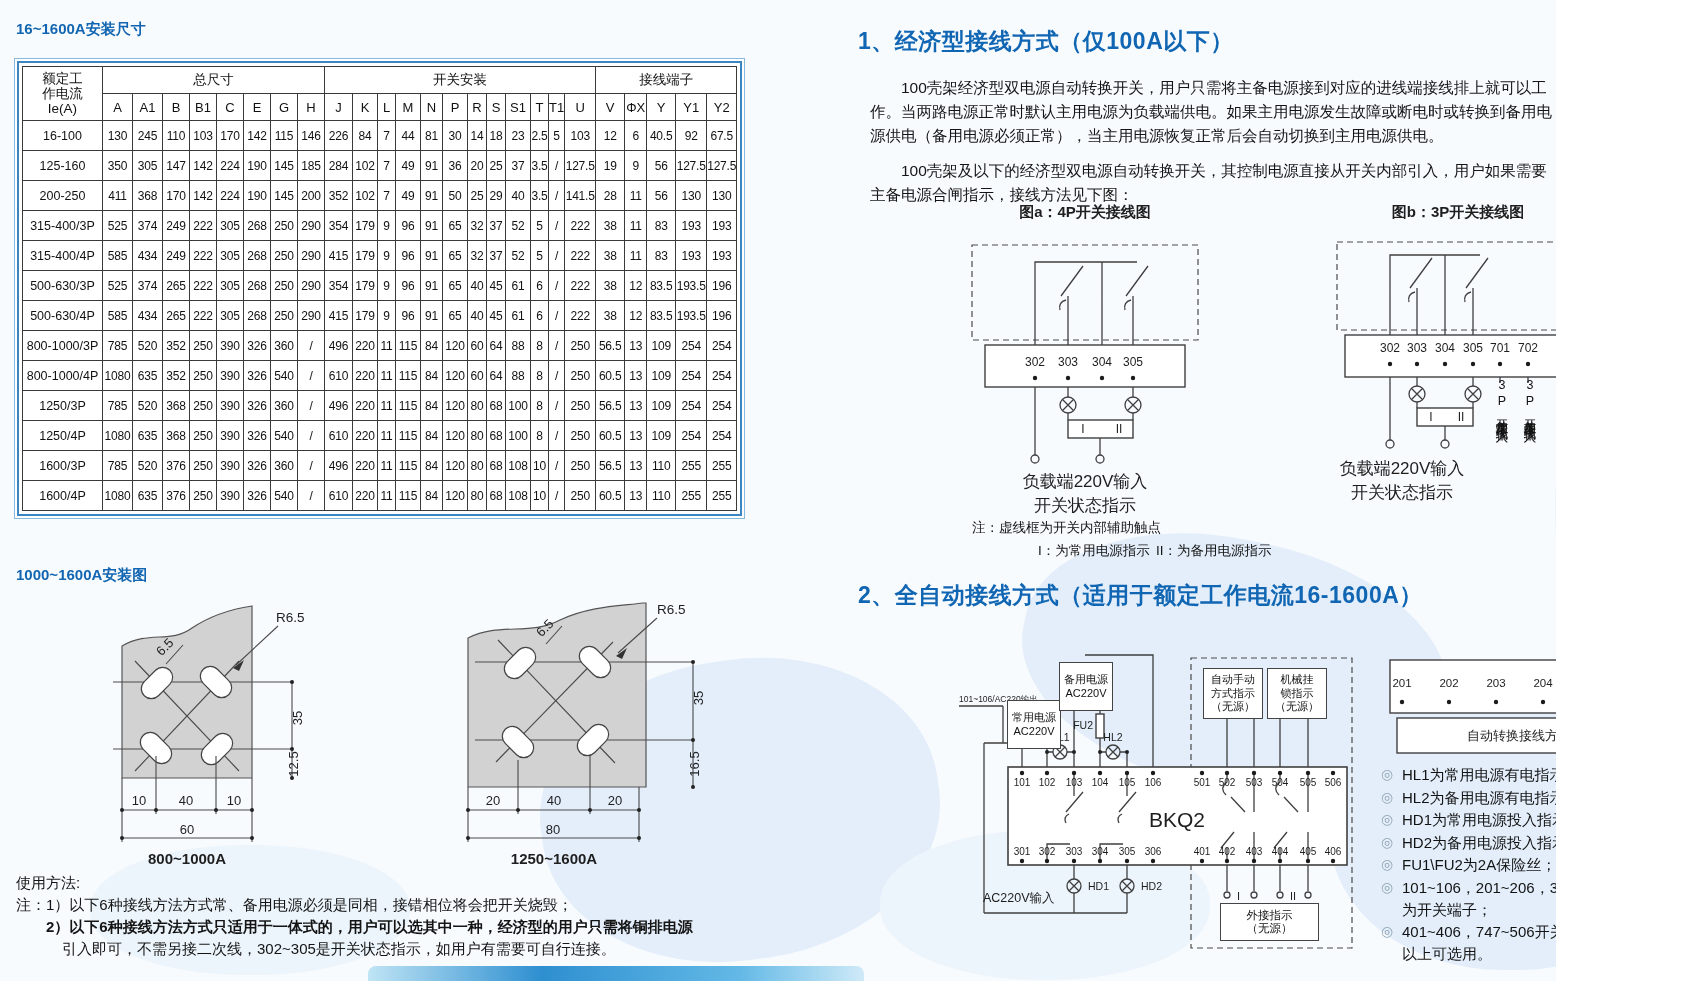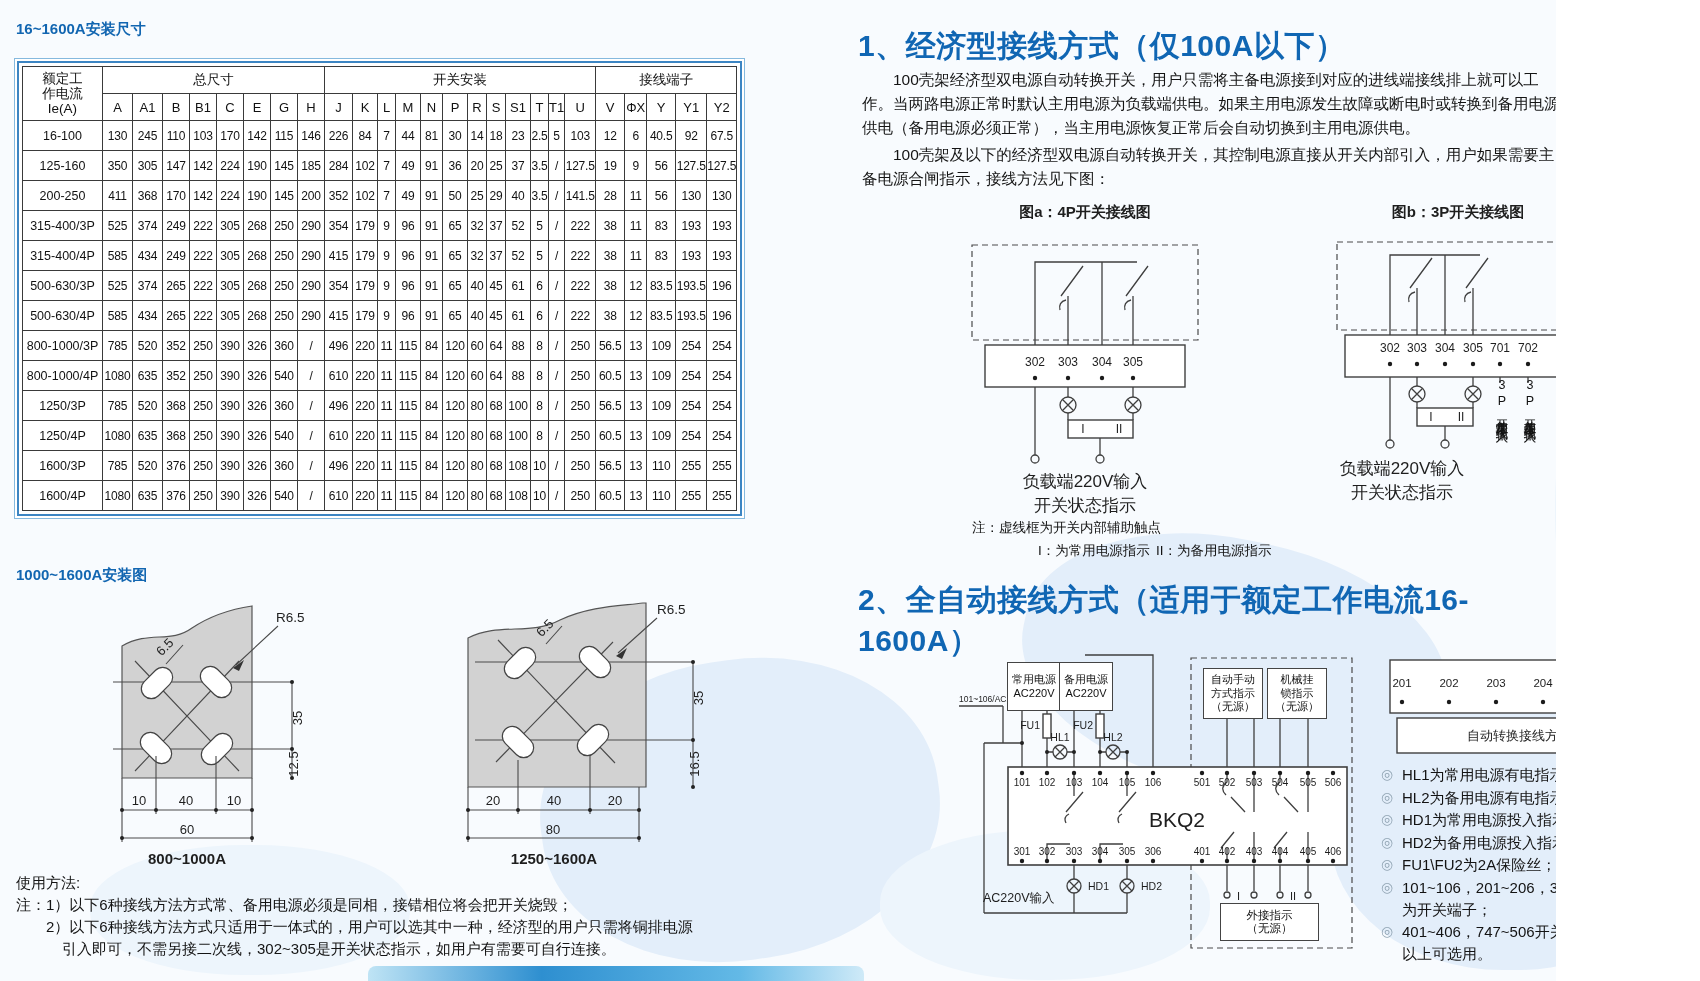--- a/index.html
+++ b/index.html
@@ -2,22 +2,22 @@
 <html><head>
 <meta charset="utf-8">
 <style>
   html,body{margin:0;padding:0;background:#ffffff;}
   .page{position:relative;width:1556px;height:981px;overflow:hidden;
         background:#f8fbfe;font-family:"Liberation Sans",sans-serif;color:#1a1a1a;}
   .abs{position:absolute;}
   .blob{position:absolute;background:#e3eefa;border-radius:48%;}
   .blob2{background:#edf5fc;}
   .blue-title{color:#1266b1;font-weight:bold;font-size:15px;}
-  .h1{color:#1066b3;font-weight:bold;font-size:30px;letter-spacing:.5px;}
-  .para p{margin:4px;text-indent:2em;font-size:15.5px;line-height:23.8px;color:#141414;}
+  .h1{color:#1066b3;font-weight:bold;font-size:23px;letter-spacing:.5px;}
+  .para p{margin:12px;text-indent:2em;font-size:15.5px;line-height:23.8px;color:#141414;}
   
   .frame-outer{position:absolute;left:14px;top:58px;border:1px solid #85b9de;padding:2px;background:#fff;}
   .frame-inner{border:2px solid #3c85c3;padding:3px;background:#fff;}
   table.dim{border-collapse:collapse;table-layout:fixed;background:#fff;}
   .dim th,.dim td{border:1px solid #3a3a3a;text-align:center;padding:0;font-weight:normal;color:#111;overflow:hidden;}
   .dim thead tr.gr th{height:26px;font-size:13.5px;}
   .dim thead tr.lt th{height:26px;font-size:13px;}
   .dim tbody th{font-size:12.5px;}
   .dim td{font-size:12px;height:29px;letter-spacing:-0.2px;}
   .dim th.corner{white-space:pre-line;font-size:12.5px;line-height:15px;}
@@ -560,21 +560,21 @@
     <text class="dimt" x="63" y="207">20</text>
     <text class="dimt" x="124" y="207">40</text>
     <text class="dimt" x="185" y="207">20</text>
     <text class="dimt" x="123" y="236">80</text>
     <text class="dimcap" x="124" y="266">1250~1600A</text>
   </svg>
 
   <div class="usage">
     <div>使用方法:</div>
     <div>注：1）以下6种接线方法方式常、备用电源必须是同相，接错相位将会把开关烧毁；</div>
-    <div style="padding-left:30px;">2）以下6种接线方法方式只适用于一体式的，用户可以选其中一种，经济型的用户只需将铜排电源</div>
+    <div style="padding-left:30px;font-weight:bold;">2）以下6种接线方法方式只适用于一体式的，用户可以选其中一种，经济型的用户只需将铜排电源</div>
     <div style="padding-left:46px;">引入即可，不需另接二次线，302~305是开关状态指示，如用户有需要可自行连接。</div>
   </div>
 
   <div class="abs h1" style="left:858px;top:26px;">1、经济型接线方式（仅100A以下）</div>
   <div class="abs para" style="left:858px;top:64px;width:712px;">
     <p>100壳架经济型双电源自动转换开关，用户只需将主备电源接到对应的进线端接线排上就可以工作。当两路电源正常时默认主用电源为负载端供电。如果主用电源发生故障或断电时或转换到备用电源供电（备用电源必须正常），当主用电源恢复正常后会自动切换到主用电源供电。</p>
     <p>100壳架及以下的经济型双电源自动转换开关，其控制电源直接从开关内部引入，用户如果需要主备电源合闸指示，接线方法见下图：</p>
   </div>
 
   <svg id="fig-a-svg" class="abs" style="left:880px;top:200px;" width="348" height="320">
@@ -752,21 +752,21 @@
       <text x="561" y="37" class="tnum11">203</text>
       <circle cx="561" cy="52" r="2.2" fill="#1b1b1b"></circle>
       <text x="608" y="37" class="tnum11">204</text>
       <circle cx="608" cy="52" r="2.2" fill="#1b1b1b"></circle>
       <text x="655" y="37" class="tnum11">205</text>
       <circle cx="655" cy="52" r="2.2" fill="#1b1b1b"></circle>
       <text x="702" y="37" class="tnum11">206</text>
       <circle cx="702" cy="52" r="2.2" fill="#1b1b1b"></circle>
     </svg>
 
-  <div class="box" style="left:1007px;top:662px;width:52px;height:47px;">常用电源
+  <div class="box" style="left:1007px;top:700px;width:52px;height:47px;">常用电源
 AC220V</div>
   <div class="box" style="left:1059px;top:662px;width:52px;height:47px;">备用电源
 AC220V</div>
   <div class="box" style="left:1203px;top:668px;width:58px;height:49px;">自动手动
 方式指示
 （无源）</div>
   <div class="box" style="left:1267px;top:668px;width:58px;height:49px;">机械挂
 锁指示
 （无源）</div>
   <div class="box" style="left:1220px;top:903px;width:97px;height:36px;font-size:11.5px;">外接指示

